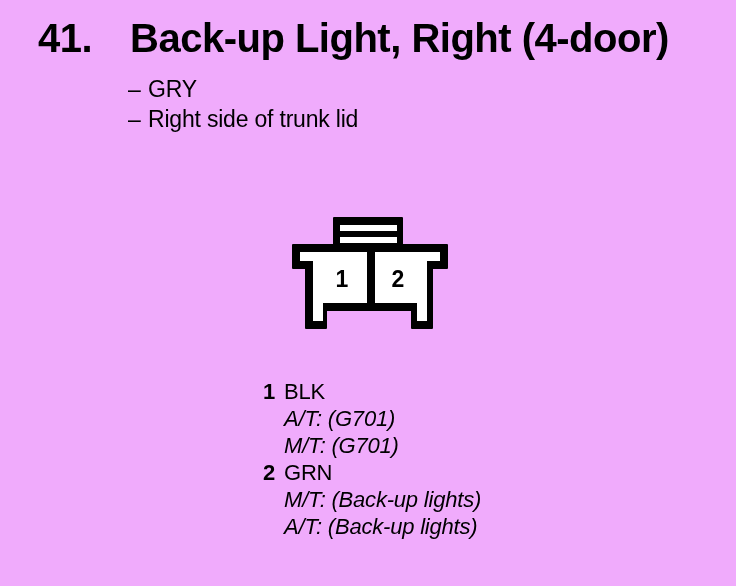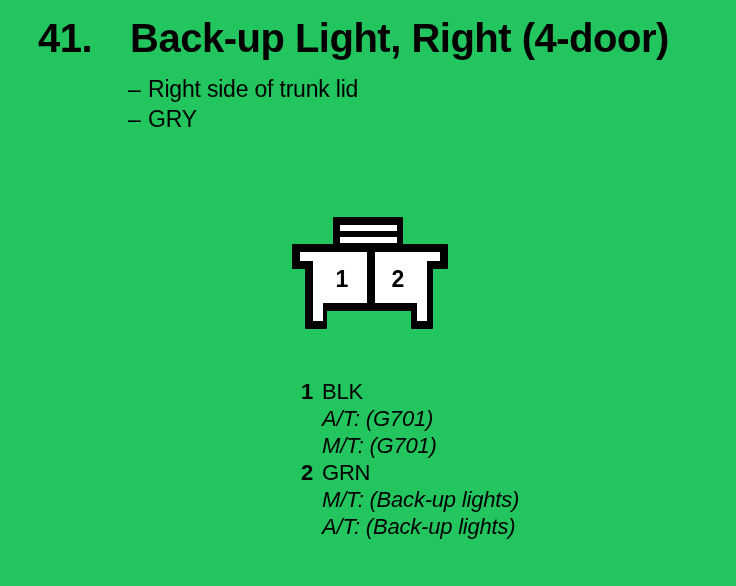--- a/index.html
+++ b/index.html
@@ -4,21 +4,21 @@
 <style>
   * { margin: 0; padding: 0; box-sizing: border-box; }
   html, body { width: 736px; height: 586px; }
   body {
     background: #ffffff;
     color: #000000;
     font-family: "Liberation Sans", "DejaVu Sans", sans-serif;
     position: relative;
     overflow: hidden;
   }
-  .page { position: absolute; inset: 0; background: #22c55e; }
+  .page { position: absolute; inset: 0; background: #f0abfc; }
 
   
   .heading {
     position: absolute;
     left: 38px;
     top: 18px;
     font-size: 40px;
     font-weight: bold;
     letter-spacing: -0.5px;
     line-height: 40px;
@@ -58,43 +58,43 @@
 
   
   .pins {
     position: absolute;
     left: 263px;
     top: 378px;
     font-size: 22px;
     line-height: 27px;
     letter-spacing: -0.2px;
   }
-  .pin-entry { white-space: nowrap; margin-left: 38px; }
+  .pin-entry { white-space: nowrap; }
   .pin-head .pin-num {
     display: inline-block;
     width: 21px;
     font-weight: bold;
   }
   .pin-sub { padding-left: 21px; font-style: italic; }
 </style>
 </head>
 <body>
 
 <div class="page">
 
   <div class="heading">
     <span class="num">41.</span><span>Back-up Light, Right (4-door)</span>
   </div>
 
   <div class="details">
     <div class="detail-line">
-      <span class="dash">–</span><span>Right side of trunk lid</span>
+      <span class="dash">–</span><span>GRY</span>
     </div>
     <div class="detail-line">
-      <span class="dash">–</span><span>GRY</span>
+      <span class="dash">–</span><span>Right side of trunk lid</span>
     </div>
   </div>
 
   <div class="connector-wrap">
     <svg viewBox="0 0 170 125" xmlns="http://www.w3.org/2000/svg">
 
       <g>
         <rect x="48" y="7" width="70" height="33" rx="1" fill="#000"></rect>
         <rect x="55" y="15" width="57" height="6" fill="#fff"></rect>
         <rect x="55" y="27" width="57" height="6" fill="#fff"></rect>

